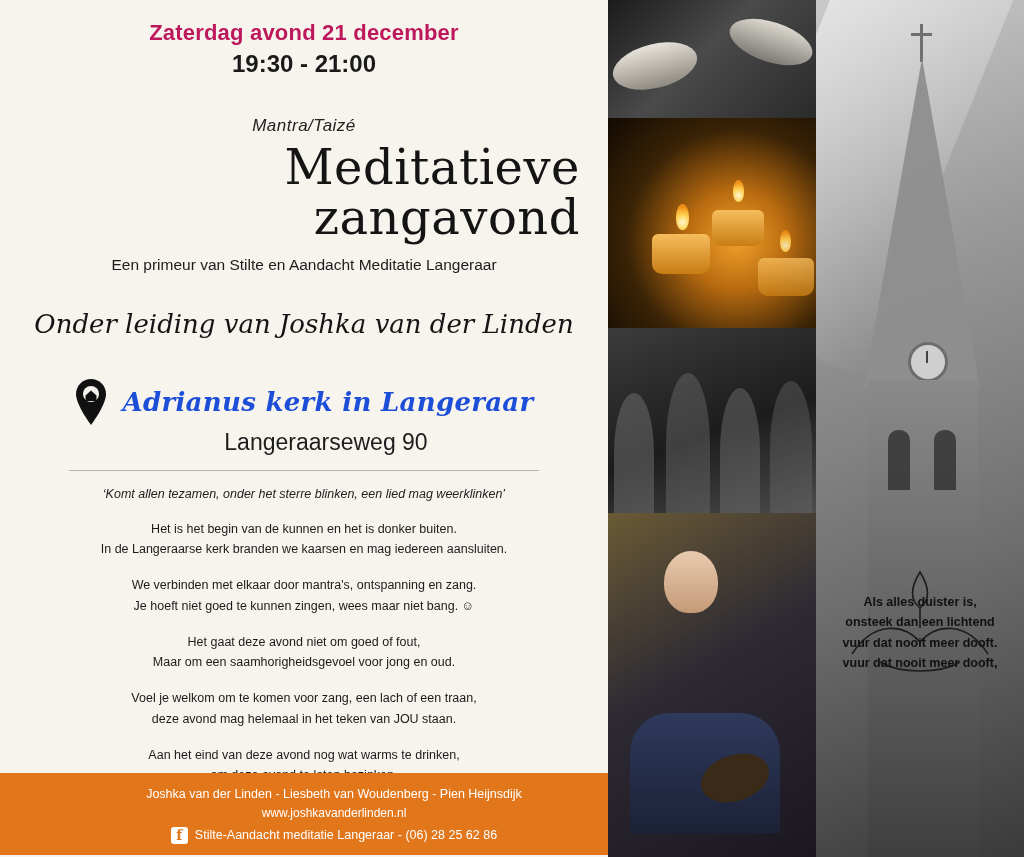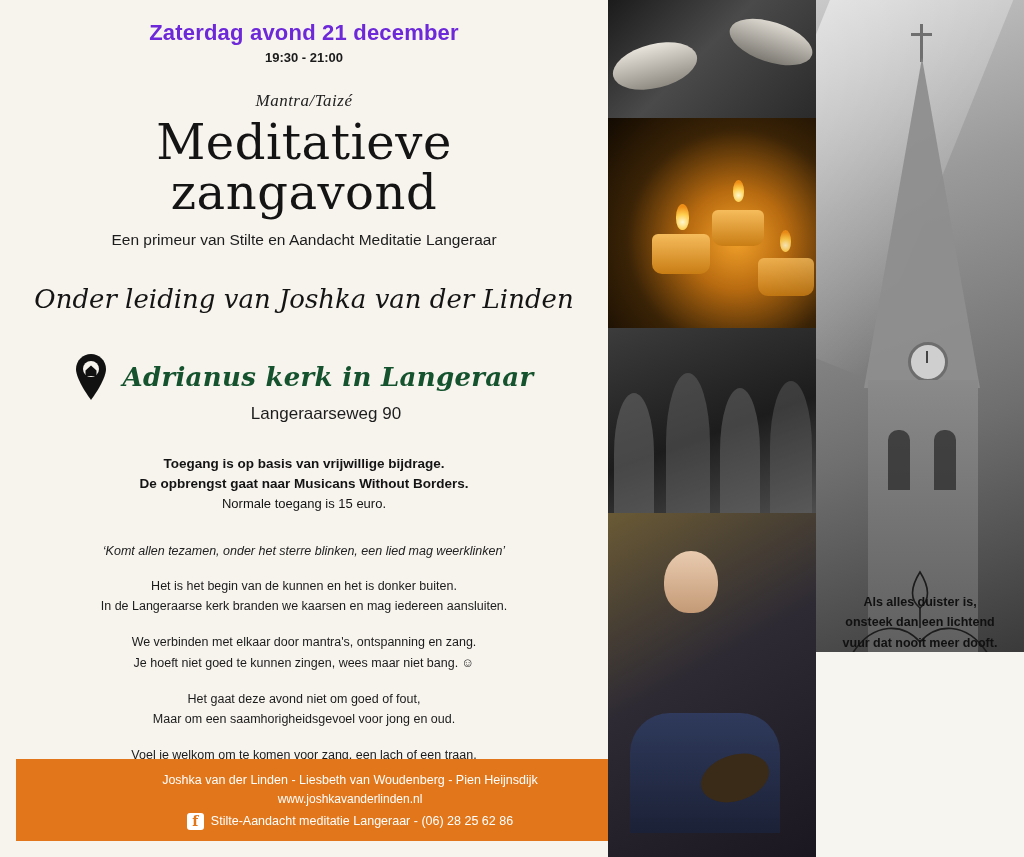--- a/index.html
+++ b/index.html
@@ -24,49 +24,49 @@
     background:#f7f4ee;
     box-sizing:border-box;
     padding:18px 28px 0 28px;
     display:flex;
     flex-direction:column;
     align-items:center;
   }
   .date-line{
     font-size:22px;
     font-weight:bold;
-    color:#6d28d9;
+    color:#be185d;
     letter-spacing:.2px;
     text-align:left;
     line-height:1.35;
   }
   .time-line{
-    font-size:13px;
+    font-size:24px;
     font-weight:bold;
     color:#1a1a1a;
     text-align:center;
     margin-top:2px;
   }
   .kicker{
-    font-family:Liberation Serif, serif;
+    font-family:Liberation Sans, sans-serif;
     font-style:italic;
     font-size:17px;
     color:#222;
-    margin-top:26px;
+    margin-top:38px;
     letter-spacing:.5px;
   }
   .title{
     font-family:"DejaVu Serif", serif;
     font-size:48px;
     line-height:1.05;
     color:#141414;
     margin-top:6px;
     letter-spacing:.5px;
     font-weight:400;
-    text-align:center;
+    text-align:right;
   }
   .subtitle{
     font-size:15.5px;
     color:#1c1c1c;
     margin-top:14px;
   }
   .leaders{
     font-family:"DejaVu Serif", serif;
     font-style:italic;
     font-size:26px;
@@ -83,25 +83,25 @@
   }
   .pin{
     width:34px;height:46px;
     flex:0 0 auto;
   }
   .venue-name{
     font-family:"DejaVu Serif", serif;
     font-size:26px;
     font-weight:bold;
     font-style:italic;
-    color:#14532d;
+    color:#1d4ed8;
     letter-spacing:.3px;
   }
   .venue-address{
-    font-size:17px;
+    font-size:23px;
     color:#1d1d1d;
     margin-top:4px;
     text-align:left;
     margin-left:44px;
   }
   .pricing{
     margin-top:30px;
     text-align:center;
     font-size:13.5px;
     font-weight:bold;
@@ -130,30 +130,29 @@
     text-align:center;
     font-size:12.5px;
     line-height:1.62;
     color:#1b1b1b;
   }
   .body-text p{margin:0 0 16px 0;}
 
   
   .footer{
     position:absolute;
-    left:0;bottom:16px;
+    left:0;bottom:2px;
     width:668px;
     background:#e2761b;
     color:#fff;
     text-align:center;
     padding:12px 0 10px 0;
     font-size:12.5px;
     line-height:1.55;
     box-sizing:border-box;
-    margin-left:16px;
   }
   .footer .site{font-size:12px;}
   .fb-row{
     display:flex;
     align-items:center;
     justify-content:center;
     gap:7px;
     margin-top:3px;
   }
   .fb-icon{
@@ -205,21 +204,21 @@
         background:linear-gradient(180deg,#e9cbb0,#c49a76);left:56px;top:38px;}
   .sing-body{position:absolute;width:150px;height:120px;border-radius:40px 40px 0 0;
         background:linear-gradient(180deg,#2f3a5c,#1b2136);left:22px;bottom:24px;}
   .guitar{position:absolute;width:70px;height:46px;border-radius:50%;
         background:#3a2a18;left:92px;bottom:56px;transform:rotate(-18deg);}
 
   
   .right{
     position:relative;
     width:208px;
-    height:652px;
+    height:857px;
     background:linear-gradient(160deg,#c9c9c9 0%,#9a9a9a 30%,#6f6f6f 65%,#3a3a3a 100%);
     overflow:hidden;
   }
   .sunbeam{
     position:absolute;
     top:-60px;left:-40px;
     width:170px;height:420px;
     background:linear-gradient(115deg, rgba(255,255,255,.55), rgba(255,255,255,0));
     transform:rotate(22deg);
     pointer-events:none;
@@ -296,25 +295,20 @@
     <div class="venue-row">
       <svg class="pin" viewBox="0 0 34 46">
         <path d="M17 0C8.7 0 2 6.7 2 15c0 11 15 31 15 31s15-20 15-31C32 6.7 25.3 0 17 0z" fill="#111"></path>
         <circle cx="17" cy="15" r="8" fill="#f7f4ee"></circle>
         <path d="M11.5 16.5l5.5-5 5.5 5v5.5h-11z" fill="#111"></path>
       </svg>
       <div class="venue-name">Adrianus kerk in Langeraar</div>
     </div>
     <div class="venue-address">Langeraarseweg 90</div>
 
-    <div class="pricing">
-      <div>Toegang is op basis van vrijwillige bijdrage.</div>
-      <div>De opbrengst gaat naar Musicans Without Borders.</div>
-      <div class="normal">Normale toegang is 15 euro.</div>
-    </div>
 
     <div class="rule"></div>
 
     <div class="quote">‘Komt allen tezamen, onder het sterre blinken, een lied mag weerklinken’</div>
 
     <div class="body-text">
       <p style="white-space:pre-line">Het is het begin van de kunnen en het is donker buiten.
 In de Langeraarse kerk branden we kaarsen en mag iedereen aansluiten.</p>
       <p style="white-space:pre-line">We verbinden met elkaar door mantra's, ontspanning en zang.
 Je hoeft niet goed te kunnen zingen, wees maar niet bang.  ☺</p>

